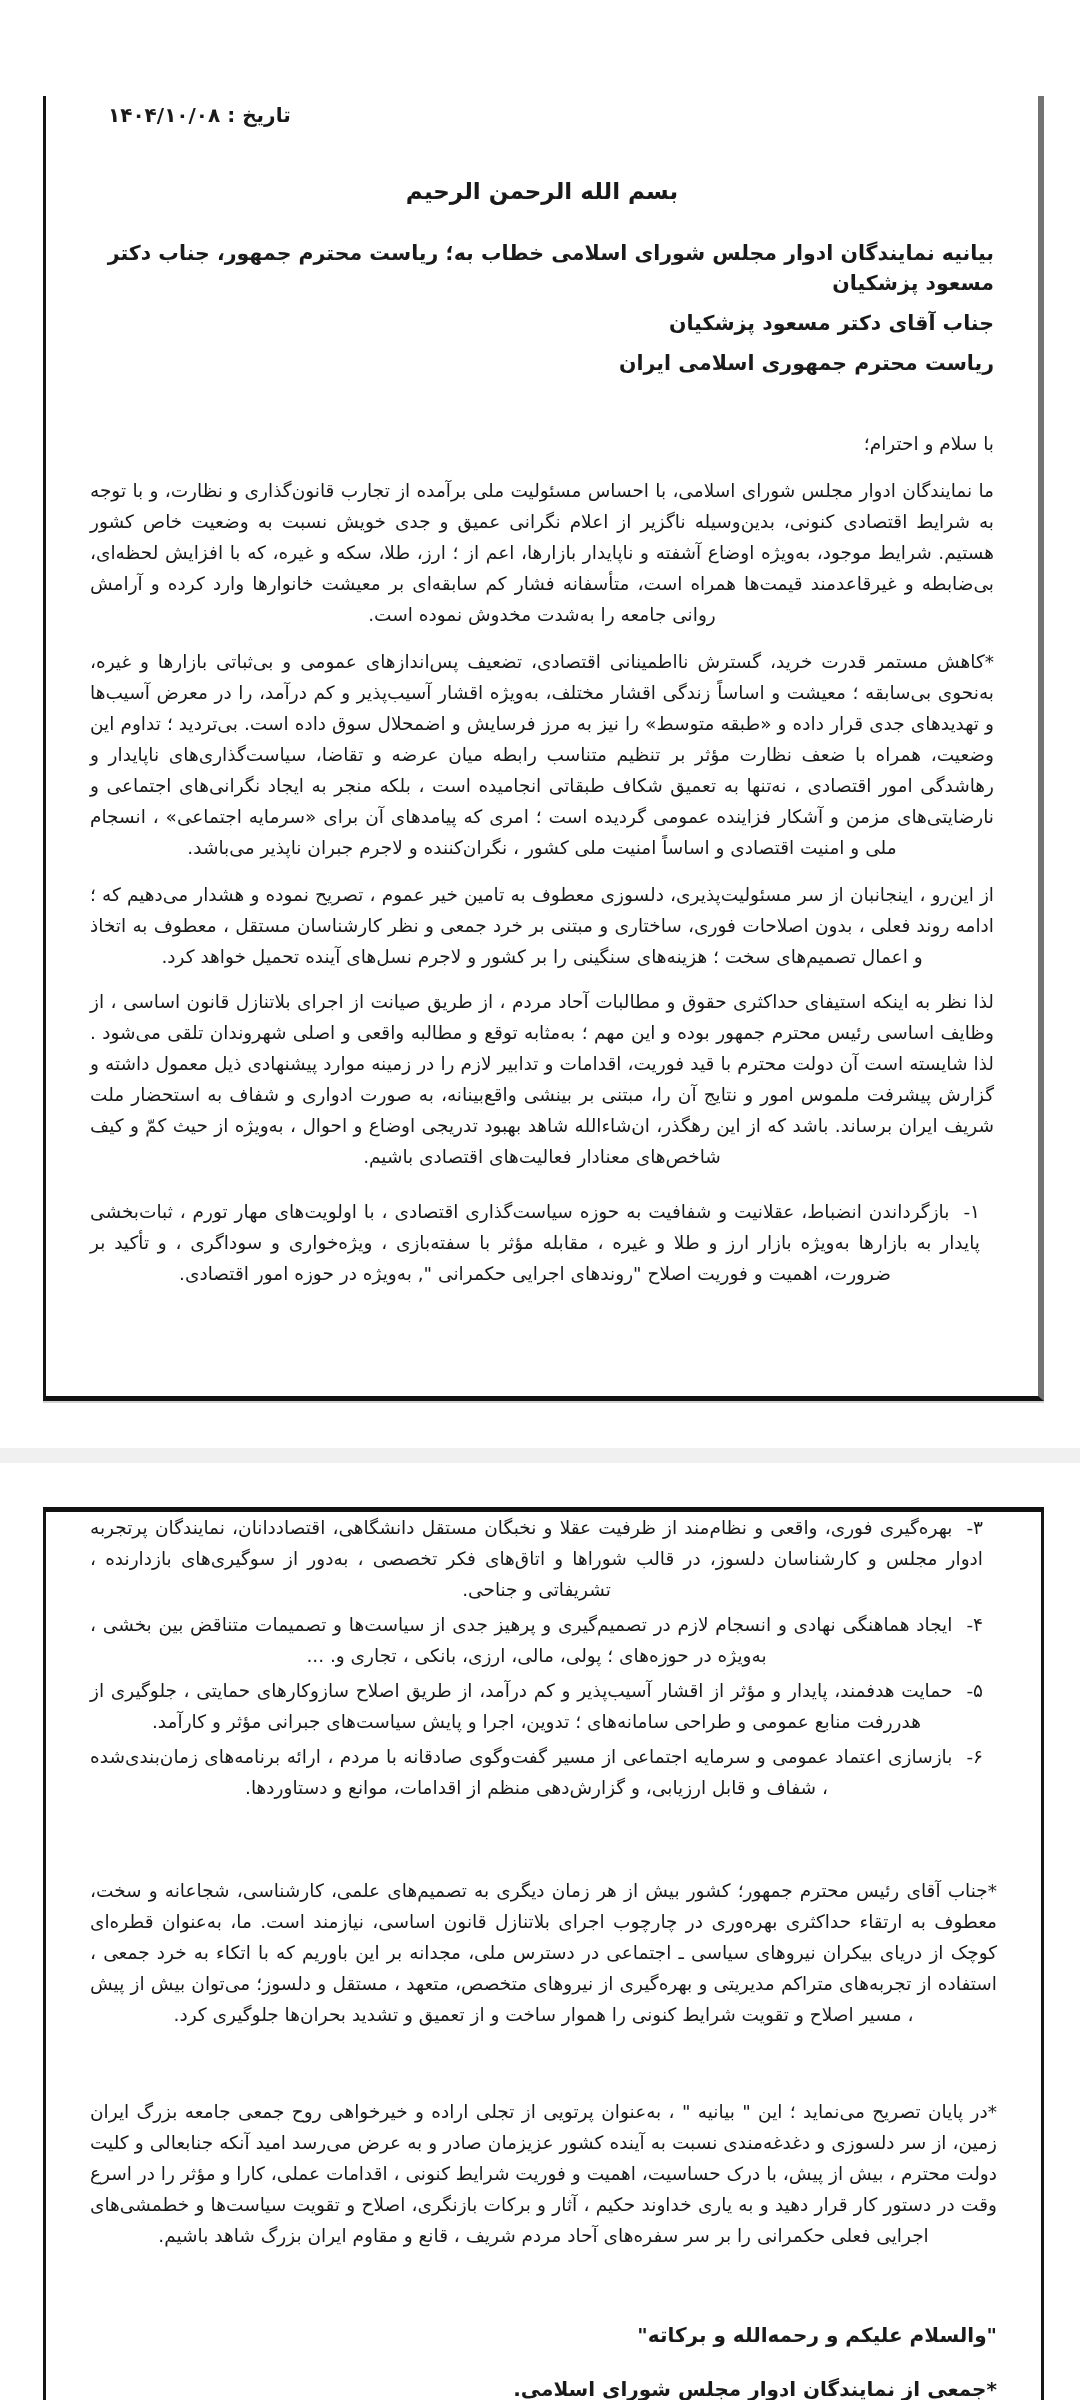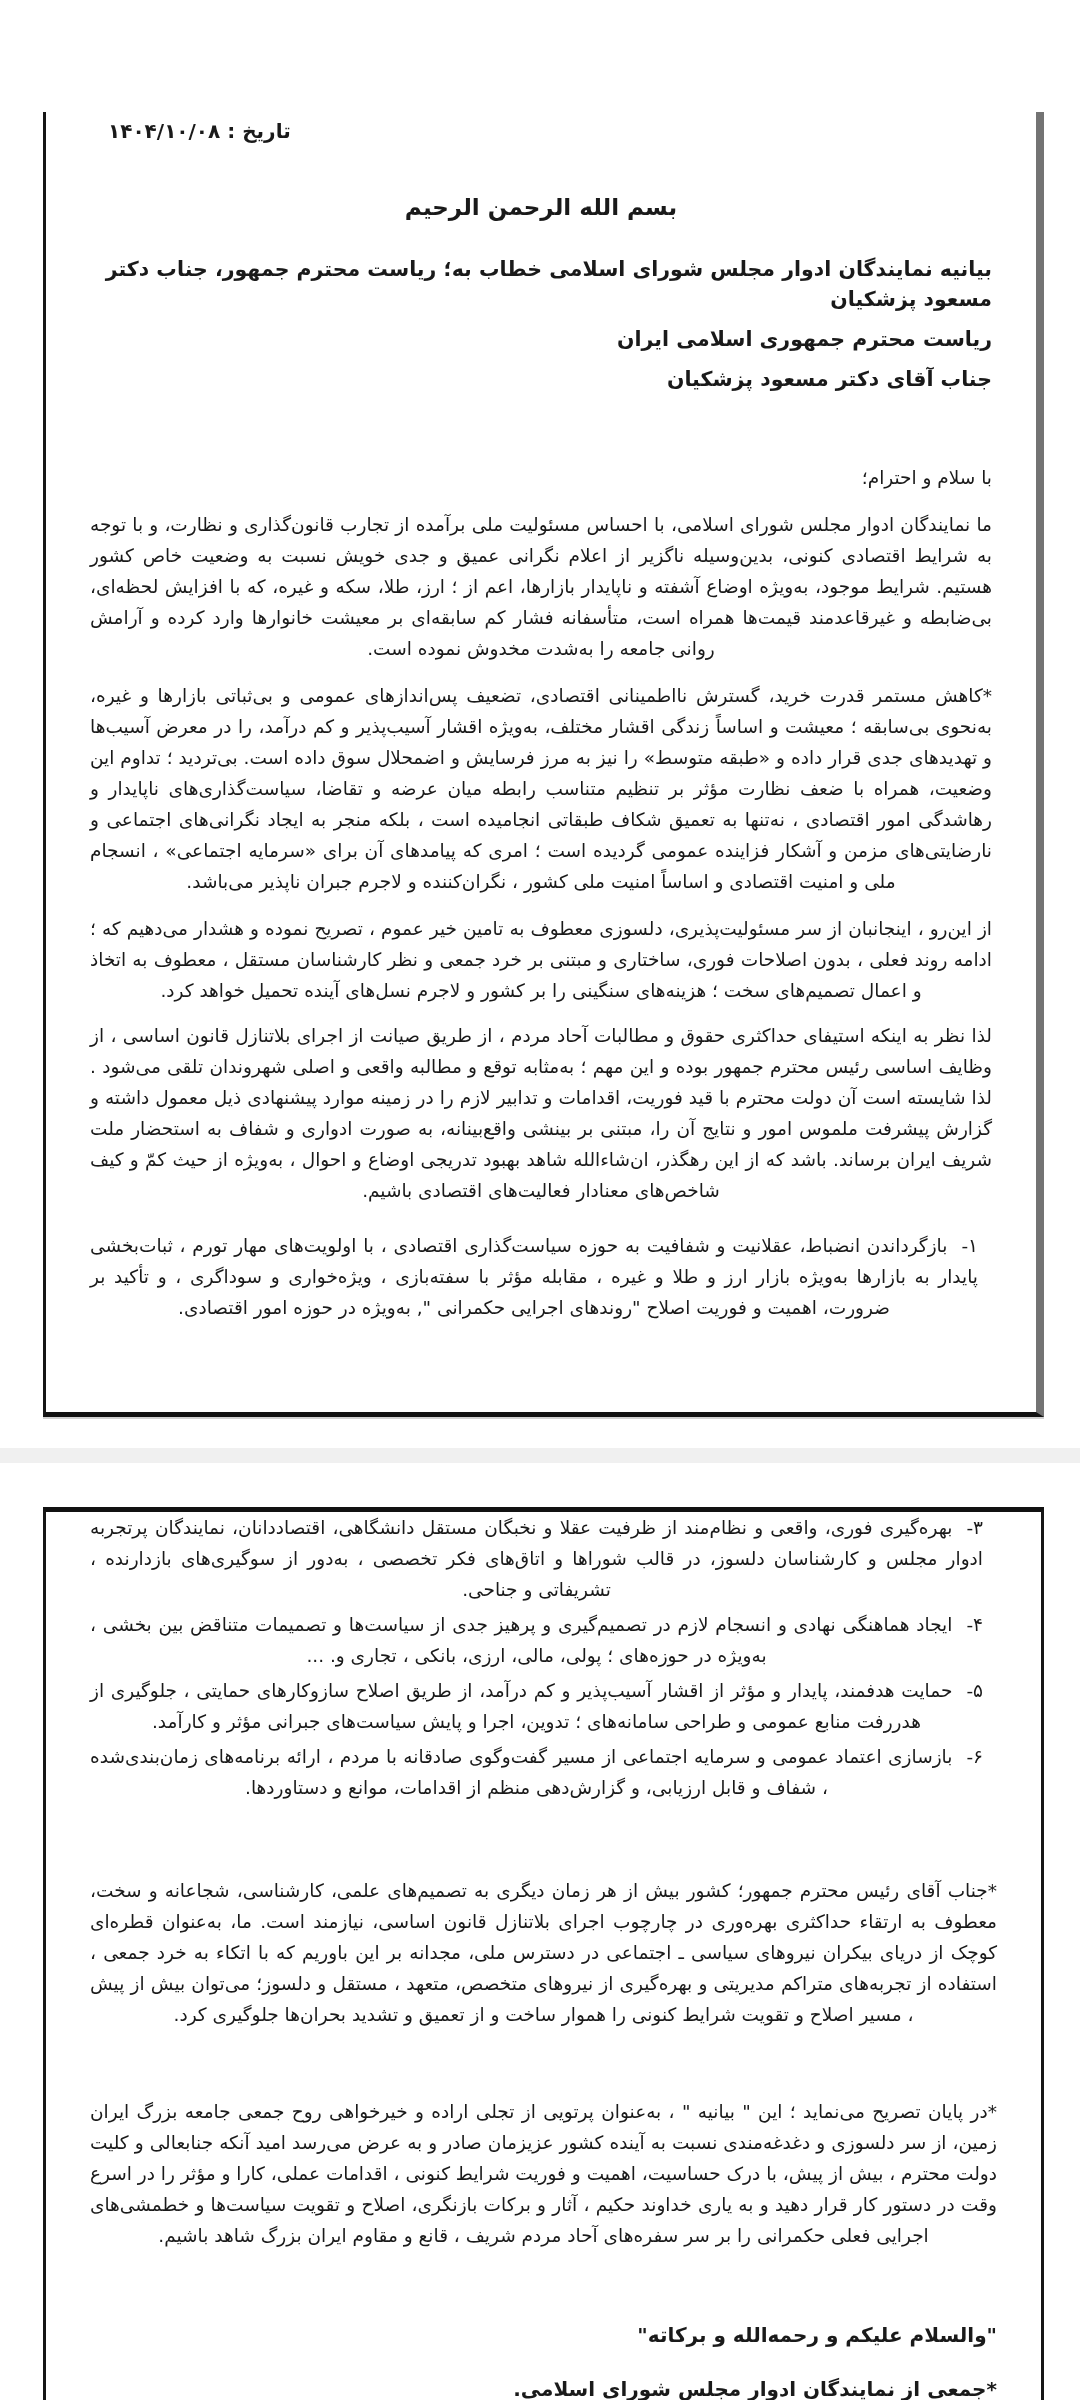--- a/index.html
+++ b/index.html
@@ -6,22 +6,22 @@
   .screen{
     position:relative;width:1080px;height:2400px;background:#ffffff;
     overflow:hidden;direction:rtl;
     font-family:"DejaVu Sans",sans-serif;color:#1a1a1a;
   }
   .sheet{
     position:absolute;left:43px;width:1001px;box-sizing:border-box;
     background:#ffffff;padding:0 44px;
   }
   .sheet-1{
-    top:112px;height:1305px;
-    border-left:3px solid #161616;border-right:8px solid #737373;
+    top:96px;height:1305px;
+    border-left:3px solid #161616;border-right:6px solid #737373;
     border-bottom:5px solid #111111;
     box-shadow:0 2px 0 rgba(0,0,0,0.18);
   }
   .sheet-2{
     top:1507px;height:893px;
     border-left:3px solid #161616;border-right:3px solid #161616;
     border-top:5px solid #111111;
   }
   .page-gap{
     position:absolute;left:0;top:1448px;width:1080px;height:15px;
@@ -34,21 +34,21 @@
   .bismillah{
     margin-top:48px;font-size:23px;font-weight:700;line-height:30px;text-align:center;
   }
   .doc-title{
     margin-top:32px;font-size:20.5px;font-weight:700;line-height:30px;text-align:right;
   }
   .addressee{
     margin-top:10px;font-size:20.5px;font-weight:700;line-height:30px;text-align:right;
   }
   .salutation{
-    margin-top:68px;font-size:18.5px;line-height:31px;text-align:right;
+    margin-top:50px;font-size:18.5px;line-height:31px;text-align:right;
   }
   .para{
     margin:16px 0 0 0;font-size:18.5px;line-height:31px;
     text-align:justify;text-align-last:center;
   }
   .para.tight{margin-top:14px;}
   .proposals-heading{
     margin-top:22px;font-size:18.5px;line-height:31px;text-align:right;
   }
   .item{
@@ -69,23 +69,23 @@
 
 <div class="screen">
 
   <div class="sheet sheet-1">
     <div class="date-line">تاریخ : ۱۴۰۴/۱۰/۰۸</div>
 
     <div class="bismillah">بسم الله الرحمن الرحیم</div>
 
     <div class="doc-title">بیانیه نمایندگان ادوار مجلس شورای اسلامی خطاب به؛ ریاست محترم جمهور، جناب دکتر مسعود پزشکیان</div>
 
+    <div class="addressee">جناب آقای دکتر مسعود پزشکیان</div>
+
     <div class="addressee">ریاست محترم جمهوری اسلامی ایران</div>
-
-    <div class="addressee">جناب آقای دکتر مسعود پزشکیان</div>
 
     <div class="salutation">با سلام و احترام؛</div>
 
     <p class="para">ما نمایندگان ادوار مجلس شورای اسلامی، با احساس مسئولیت ملی برآمده از تجارب قانون‌گذاری و نظارت، و با توجه به شرایط اقتصادی کنونی، بدین‌وسیله ناگزیر از اعلام نگرانی عمیق و جدی خویش نسبت به وضعیت خاص کشور هستیم. شرایط موجود، به‌ویژه اوضاع آشفته و ناپایدار بازارها، اعم از ؛ ارز، طلا، سکه و غیره، که با افزایش لحظه‌ای، بی‌ضابطه و غیرقاعدمند قیمت‌ها همراه است، متأسفانه فشار کم سابقه‌ای بر معیشت خانوارها وارد کرده و آرامش روانی جامعه را به‌شدت مخدوش نموده است.</p>
 
     <p class="para">*کاهش مستمر قدرت خرید، گسترش نااطمینانی اقتصادی، تضعیف پس‌اندازهای عمومی و بی‌ثباتی بازارها و غیره، به‌نحوی بی‌سابقه ؛ معیشت و اساساً زندگی اقشار مختلف، به‌ویژه اقشار آسیب‌پذیر و کم درآمد، را در معرض آسیب‌ها و تهدیدهای جدی قرار داده و «طبقه متوسط» را نیز به مرز فرسایش و اضمحلال سوق داده است. بی‌تردید ؛ تداوم این وضعیت، همراه با ضعف نظارت مؤثر بر تنظیم متناسب رابطه میان عرضه و تقاضا، سیاست‌گذاری‌های ناپایدار و رهاشدگی امور اقتصادی ، نه‌تنها به تعمیق شکاف طبقاتی انجامیده است ، بلکه منجر به ایجاد نگرانی‌های اجتماعی و نارضایتی‌های مزمن و آشکار فزاینده عمومی گردیده است ؛ امری که پیامدهای آن برای «سرمایه اجتماعی» ، انسجام ملی و امنیت اقتصادی و اساساً امنیت ملی کشور ، نگران‌کننده و لاجرم جبران ناپذیر می‌باشد.</p>
 
     <p class="para">از این‌رو ، اینجانبان از سر مسئولیت‌پذیری، دلسوزی معطوف به تامین خیر عموم ، تصریح نموده و هشدار می‌دهیم که ؛ ادامه روند فعلی ، بدون اصلاحات فوری، ساختاری و مبتنی بر خرد جمعی و نظر کارشناسان مستقل ، معطوف به اتخاذ و اعمال تصمیم‌های سخت ؛ هزینه‌های سنگینی را بر کشور و لاجرم نسل‌های آینده  تحمیل خواهد کرد.</p>
 
     <p class="para tight">لذا نظر به اینکه استیفای حداکثری حقوق و مطالبات آحاد مردم ، از طریق صیانت از اجرای بلاتنازل قانون اساسی ، از وظایف اساسی رئیس محترم جمهور بوده و این مهم ؛ به‌مثابه توقع و مطالبه واقعی و اصلی شهروندان تلقی می‌شود . لذا شایسته است آن دولت محترم با قید فوریت، اقدامات و تدابیر لازم را در زمینه موارد پیشنهادی ذیل معمول داشته و گزارش پیشرفت ملموس امور و نتایج آن را، مبتنی بر بینشی واقع‌بینانه، به صورت ادواری و شفاف به استحضار ملت شریف ایران برساند. باشد که از این رهگذر، ان‌شاءالله شاهد بهبود  تدریجی اوضاع و احوال ، به‌ویژه از حیث کمّ و کیف شاخص‌های معنادار فعالیت‌های اقتصادی باشیم.</p>

